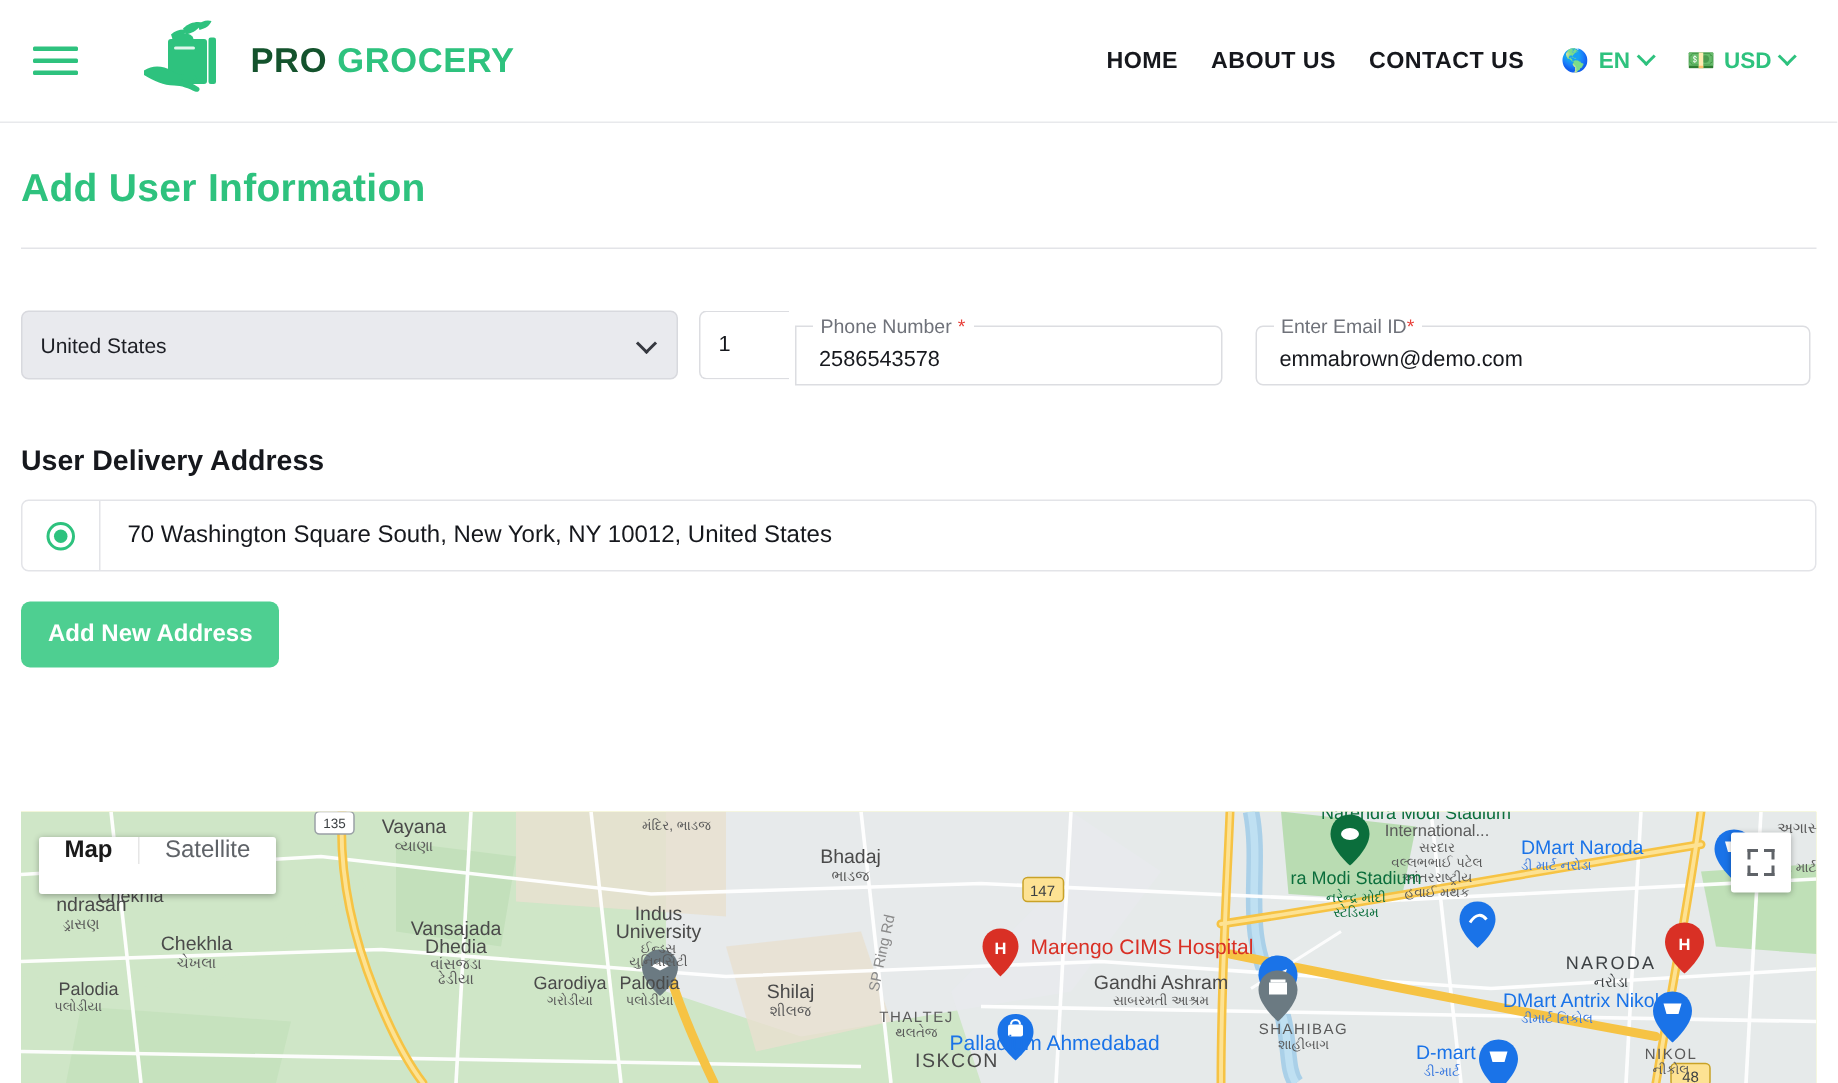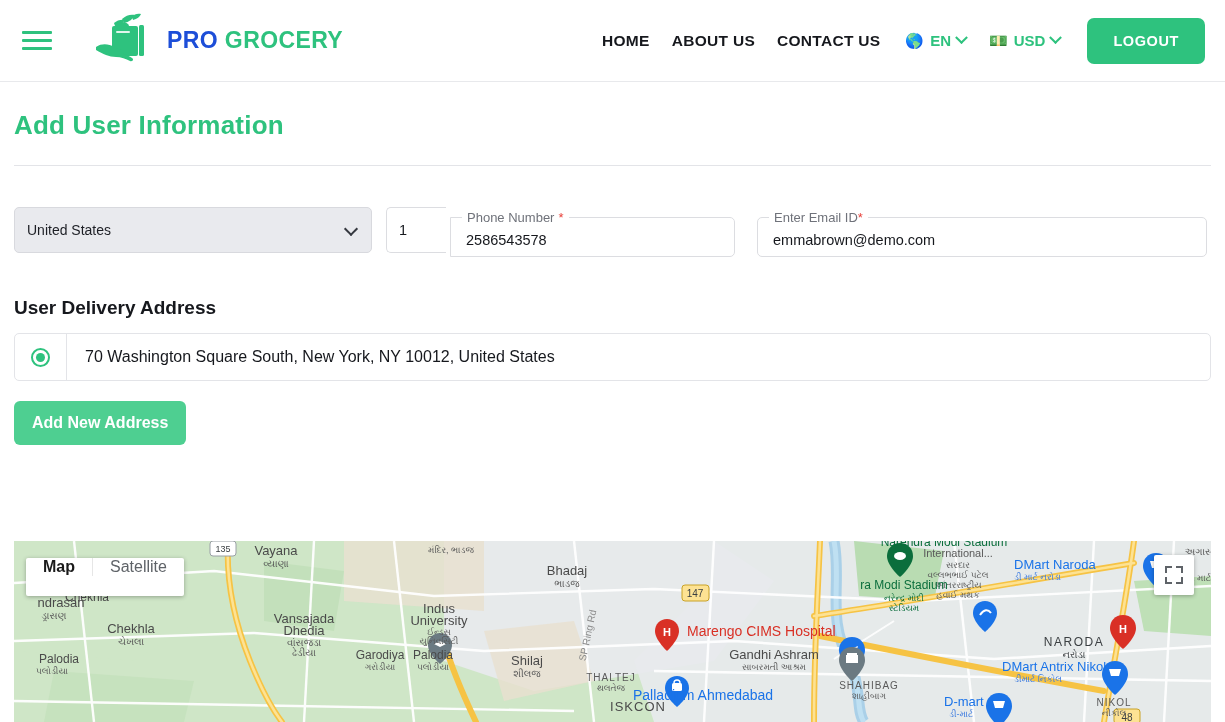--- a/index.html
+++ b/index.html
@@ -36,21 +36,21 @@
   }
   .brand {
     display: flex; align-items: center; gap: 13px;
     margin-left: 18px; flex: 0 0 auto; cursor: pointer;
   }
   .brand-logo { width: 62px; height: 56px; display: block; }
   .brand-name {
     font-size: 23px; font-weight: bold; letter-spacing: .4px;
     white-space: nowrap;
   }
-  .brand-name .pro { color: #1d4ed8; }
+  .brand-name .pro { color: #14532d; }
   .brand-name .grocery { color: #2ec27e; }
 
   .nav {
     margin-left: auto;
     display: flex; align-items: center; gap: 0;
   }
   .nav-link {
     font-size: 15.5px; font-weight: bold; color: #16181d;
     letter-spacing: .3px; text-decoration: none;
     padding: 0 11px; white-space: nowrap; cursor: pointer;
@@ -89,21 +89,21 @@
   }
 
   
   .row {
     display: flex; align-items: flex-start;
     gap: 14px; margin-top: 41px;
   }
   .row.row2 { margin-top: 22px; }
 
   select.country {
-    width: 358px; height: 46px;
+    width: 438px; height: 46px;
     background: #e9eaee;
     border: 1px solid #d8d9de;
     border-radius: 5px;
     font-family: inherit; font-size: 14px; color: #1d1f25;
     padding: 0 12px;
     appearance: none; -webkit-appearance: none;
     cursor: pointer;
   }
   .select-wrap { position: relative; flex: 0 0 auto; }
   .select-wrap::after {
@@ -286,21 +286,20 @@
       <span>EN</span>
       <span class="chev"></span>
     </div>
 
     <div class="nav-sel">
       <span class="flag">💵</span>
       <span>USD</span>
       <span class="chev"></span>
     </div>
 
-    <button class="logout-btn">LOGOUT</button>
   </nav>
 </div>
 
 <div class="page">
 
   <h1 class="page-title">Add User Information</h1>
   <div class="divider"></div>
 
   
   <div class="row">

